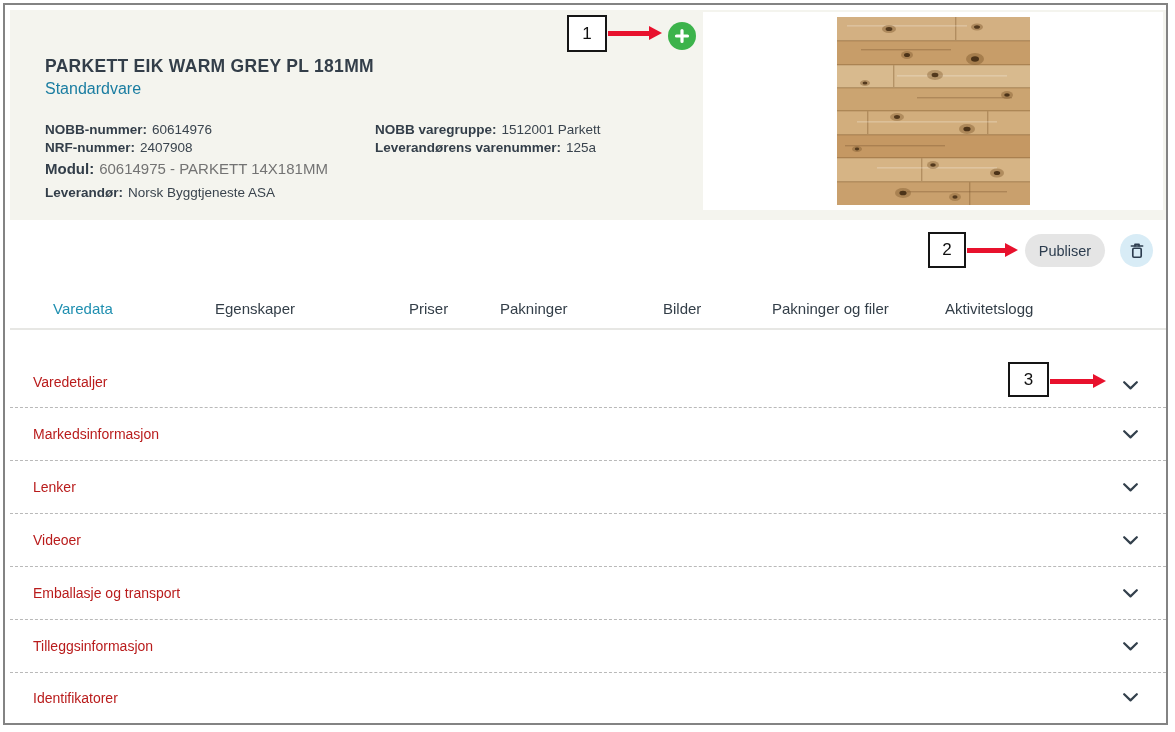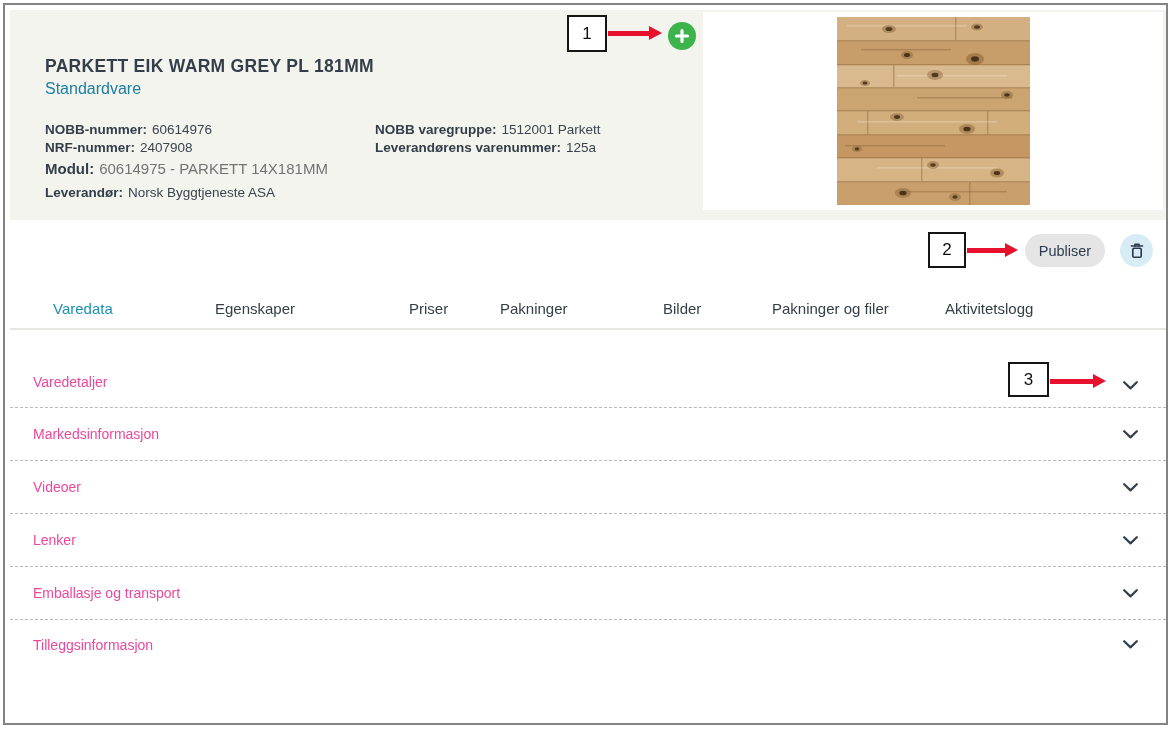--- a/index.html
+++ b/index.html
@@ -33,21 +33,21 @@
   
   .tab{position:absolute;top:300px;font-size:15px;color:#333e48;cursor:pointer;white-space:nowrap;}
   .tab.active{color:#1f8fb0;}
   .tabs-divider{position:absolute;left:10px;top:328px;width:1156px;height:2px;background:#e7e7e4;}
   
   .accordion{position:absolute;left:10px;top:330px;width:1156px;}
   .acc-row{height:53px;display:flex;align-items:center;justify-content:space-between;
     padding:0 28px 0 23px;border-bottom:1px dashed #b9b9b9;box-sizing:border-box;cursor:pointer;}
   .acc-row:first-child{height:78px;align-items:flex-end;padding-bottom:17px;}
   .acc-row:last-child{border-bottom:none;height:49px;}
-  .acc-label{font-size:14px;color:#ec4899;}
+  .acc-label{font-size:14px;color:#b91c1c;}
   .chev{display:block;}
   
   .ann-box{position:absolute;background:#ffffff;border:2px solid #151515;box-sizing:border-box;
     display:flex;align-items:center;justify-content:center;font-size:17px;color:#101010;}
   .ann-arrow{position:absolute;height:14px;display:flex;align-items:center;}
   .ann-arrow .shaft{flex:1;height:5px;background:#e8112d;}
   .ann-arrow .head{width:0;height:0;border-left:13px solid #e8112d;
     border-top:7px solid transparent;border-bottom:7px solid transparent;}
 </style>
 </head>
@@ -184,39 +184,45 @@
         <polyline points="1.2,1.2 7.5,7.4 13.8,1.2" fill="none" stroke="#33404c" stroke-width="2.2" stroke-linecap="round" stroke-linejoin="round"></polyline>
       </svg>
   </div>
   <div class="acc-row">
     <span class="acc-label">Markedsinformasjon</span>
     <svg class="chev" width="15" height="9" viewBox="0 0 15 9">
         <polyline points="1.2,1.2 7.5,7.4 13.8,1.2" fill="none" stroke="#33404c" stroke-width="2.2" stroke-linecap="round" stroke-linejoin="round"></polyline>
       </svg>
   </div>
   <div class="acc-row">
+    <span class="acc-label">Lenker</span>
+    <svg class="chev" width="15" height="9" viewBox="0 0 15 9">
+        <polyline points="1.2,1.2 7.5,7.4 13.8,1.2" fill="none" stroke="#33404c" stroke-width="2.2" stroke-linecap="round" stroke-linejoin="round"></polyline>
+      </svg>
+  </div>
+  <div class="acc-row">
     <span class="acc-label">Videoer</span>
     <svg class="chev" width="15" height="9" viewBox="0 0 15 9">
         <polyline points="1.2,1.2 7.5,7.4 13.8,1.2" fill="none" stroke="#33404c" stroke-width="2.2" stroke-linecap="round" stroke-linejoin="round"></polyline>
       </svg>
   </div>
   <div class="acc-row">
-    <span class="acc-label">Lenker</span>
-    <svg class="chev" width="15" height="9" viewBox="0 0 15 9">
-        <polyline points="1.2,1.2 7.5,7.4 13.8,1.2" fill="none" stroke="#33404c" stroke-width="2.2" stroke-linecap="round" stroke-linejoin="round"></polyline>
-      </svg>
-  </div>
-  <div class="acc-row">
     <span class="acc-label">Emballasje og transport</span>
     <svg class="chev" width="15" height="9" viewBox="0 0 15 9">
         <polyline points="1.2,1.2 7.5,7.4 13.8,1.2" fill="none" stroke="#33404c" stroke-width="2.2" stroke-linecap="round" stroke-linejoin="round"></polyline>
       </svg>
   </div>
   <div class="acc-row">
     <span class="acc-label">Tilleggsinformasjon</span>
+    <svg class="chev" width="15" height="9" viewBox="0 0 15 9">
+        <polyline points="1.2,1.2 7.5,7.4 13.8,1.2" fill="none" stroke="#33404c" stroke-width="2.2" stroke-linecap="round" stroke-linejoin="round"></polyline>
+      </svg>
+  </div>
+  <div class="acc-row">
+    <span class="acc-label">Identifikatorer</span>
     <svg class="chev" width="15" height="9" viewBox="0 0 15 9">
         <polyline points="1.2,1.2 7.5,7.4 13.8,1.2" fill="none" stroke="#33404c" stroke-width="2.2" stroke-linecap="round" stroke-linejoin="round"></polyline>
       </svg>
   </div>
 </div>
 
 <div class="ann-box" style="left:567px;top:15px;width:40px;height:37px;">1</div>
 <div class="ann-arrow" style="left:608px;top:26px;width:54px;">
     <span class="shaft"></span>
     <span class="head"></span>

